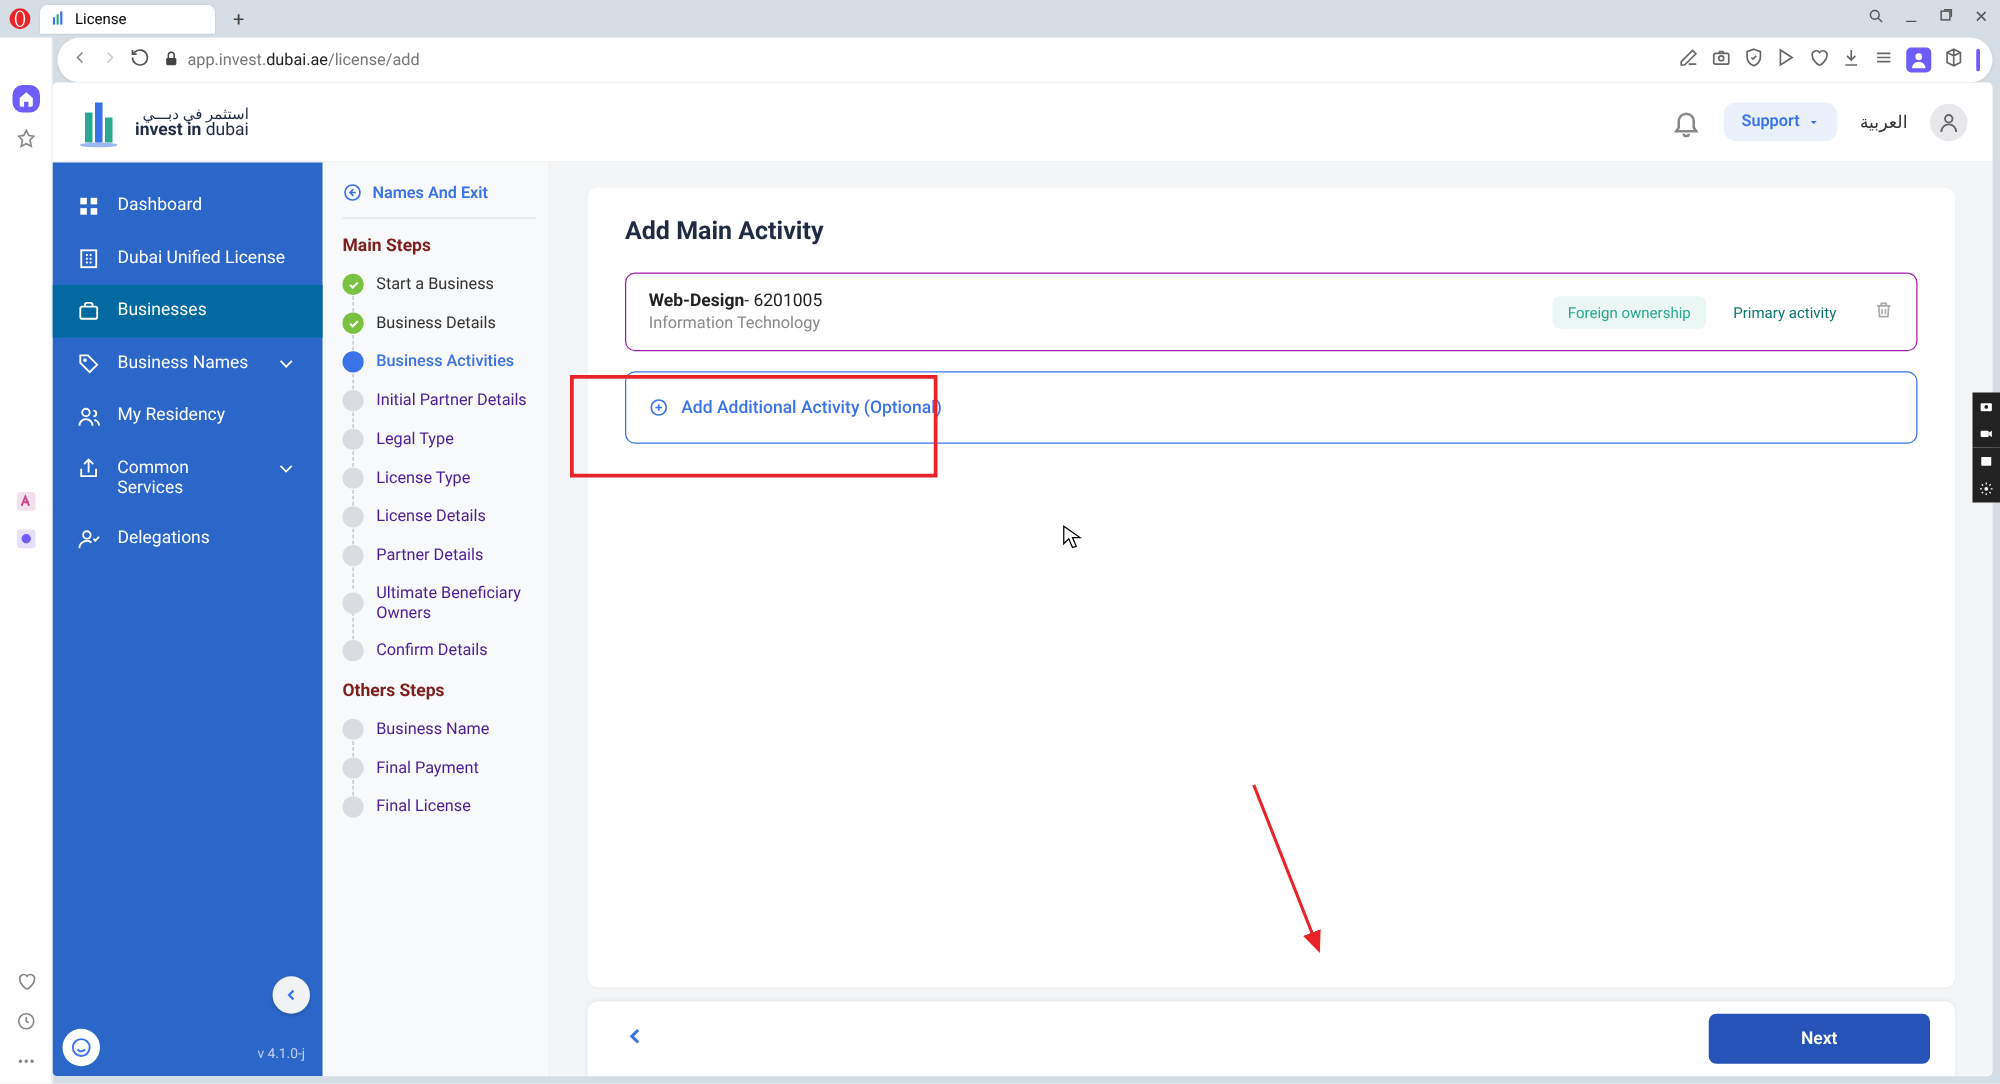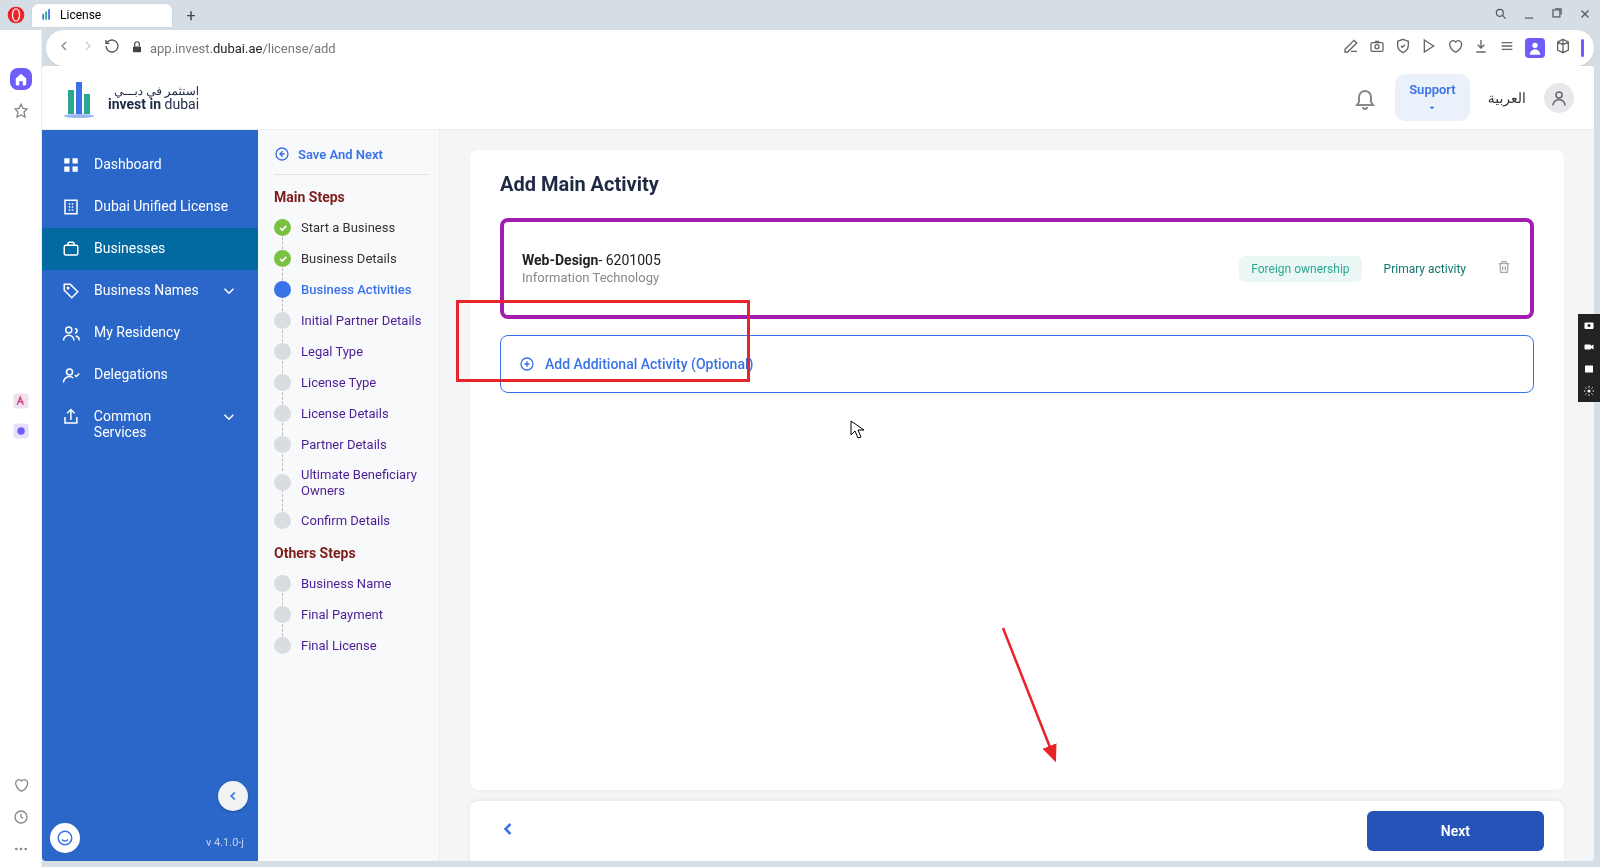--- a/index.html
+++ b/index.html
@@ -33,21 +33,21 @@
 .rail-bottom { position: absolute; bottom: 8px; display: flex; flex-direction: column; gap: 10px; align-items: center; }
 
 
 .app { position: absolute; left: 42px; top: 66px; right: 6px; bottom: 6px; background: #f8f9fa; border-radius: 4px; overflow: hidden; display: flex; flex-direction: column; }
 .app-header { height: 64px; background: #fff; display: flex; align-items: center; padding: 0 20px; border-bottom: 1px solid #eee; }
 .logo-wrap { display: flex; align-items: center; gap: 10px; }
 .logo-text { font-size: 14px; color: #1f2a45; line-height: 1; }
 .logo-text .bold { font-weight: 700; }
 .header-right { margin-left: auto; display: flex; align-items: center; gap: 18px; }
 .bell-btn { width: 24px; height: 24px; color: #888; cursor: pointer; }
-.support-btn { background: #eaf1fb; color: #3a72e8; border-radius: 10px; padding: 8px 14px; font-size: 13px; font-weight: 600; display: flex; align-items: center; gap: 6px; cursor: pointer; flex-direction: column; }
+.support-btn { background: #eaf1fb; color: #3a72e8; border-radius: 10px; padding: 8px 14px; font-size: 13px; font-weight: 600; display: flex; align-items: center; gap: 6px; cursor: pointer; }
 .lang-btn { font-size: 14px; color: #333; cursor: pointer; }
 .avatar-btn { width: 30px; height: 30px; border-radius: 50%; background: #e8e8ec; display: flex; align-items: center; justify-content: center; color: #666; cursor: pointer; }
 
 .app-body { flex: 1; display: flex; position: relative; }
 .sidebar { width: 216px; background: #2b66c9; color: #fff; display: flex; flex-direction: column; padding-top: 14px; position: relative; }
 .sidebar-item { display: flex; gap: 14px; padding: 12px 20px; font-size: 14px; cursor: pointer; }
 .sidebar-item svg { width: 18px; height: 18px; }
 .sidebar-item.active { background: #0369a1; }
 .sidebar-item .chev { margin-left: auto; }
 .sidebar-collapse { position: absolute; right: 10px; bottom: 50px; width: 30px; height: 30px; border-radius: 50%; background: #f0f2f3; color: #3a72e8; display: flex; align-items: center; justify-content: center; cursor: pointer; box-shadow: 0 1px 3px rgba(0,0,0,0.2); }
@@ -63,21 +63,21 @@
 .step-dot { width: 17px; height: 17px; border-radius: 50%; background: #d9dce0; z-index: 1; flex-shrink: 0; display: flex; align-items: center; justify-content: center; }
 .step-dot.done { background: #7ac142; }
 .step-dot.current { background: #3a72e8; }
 .step-label { font-size: 13px; color: #4c1d95; line-height: 1.2; }
 .step-item.done .step-label { color: #333; }
 .step-item.current .step-label { color: #3a72e8; font-weight: 500; }
 
 .main { flex: 1; background: #f3f5f7; padding: 20px 30px; position: relative; overflow: hidden; }
 .card { background: #fff; border-radius: 8px; padding: 22px 30px; min-height: 640px; position: relative; box-shadow: 0 1px 2px rgba(0,0,0,0.04); }
 .page-title { font-size: 20px; font-weight: 700; color: #1f2a45; margin-bottom: 22px; }
-.activity-row { border: 4px solid #a21caf; border-radius: 8px; padding: 30px 18px; display: flex; align-items: center; }
+.activity-row { border: 1px solid #a21caf; border-radius: 8px; padding: 14px 18px; display: flex; align-items: center; }
 .act-left { flex: 1; }
 .act-name { font-size: 14px; color: #222; }
 .act-name .bold { font-weight: 700; }
 .act-cat { font-size: 13px; color: #888; margin-top: 2px; }
 .tag { font-size: 12px; padding: 6px 12px; border-radius: 6px; margin-right: 10px; }
 .tag.teal { background: #eaf7f4; color: #2aa891; }
 .tag.blue { color: #0f766e; font-weight: 400; }
 .trash-btn { color: #aaa; cursor: pointer; margin-left: 8px; }
 
 .add-activity { border: 1px solid #3a72e8; border-radius: 8px; padding: 20px 18px; margin-top: 16px; color: #3a72e8; font-size: 14px; font-weight: 500; display: flex; align-items: center; gap: 10px; cursor: pointer; }
@@ -310,33 +310,33 @@
       </div>
       <div class="sidebar-item">
         <svg viewBox="0 0 24 24" fill="none" stroke="#fff" stroke-width="2">
             <circle cx="9" cy="8" r="4"></circle>
             <path d="M2 22a7 7 0 0 1 14 0M17 6a3 3 0 1 1 0 6M23 22a6 6 0 0 0-5-6"></path>
           </svg>
         <span>My Residency</span>
       </div>
       <div class="sidebar-item">
         <svg viewBox="0 0 24 24" fill="none" stroke="#fff" stroke-width="2">
-            <circle cx="10" cy="8" r="4"></circle>
-            <path d="M2 22a8 8 0 0 1 13-6M17 12l2 2 4-4"></path>
-          </svg>
-        <span>Delegations</span>
-      </div>
-      <div class="sidebar-item">
-        <svg viewBox="0 0 24 24" fill="none" stroke="#fff" stroke-width="2">
             <path d="M4 12v8h16v-8M12 2v14M7 7l5-5 5 5"></path>
           </svg>
         <span>Common Services</span>
         <svg class="chev" width="14" height="14" viewBox="0 0 24 24" fill="none" stroke="#fff" stroke-width="2">
             <path d="M6 9l6 6 6-6"></path>
           </svg>
+      </div>
+      <div class="sidebar-item">
+        <svg viewBox="0 0 24 24" fill="none" stroke="#fff" stroke-width="2">
+            <circle cx="10" cy="8" r="4"></circle>
+            <path d="M2 22a8 8 0 0 1 13-6M17 12l2 2 4-4"></path>
+          </svg>
+        <span>Delegations</span>
       </div>
       <div class="sidebar-collapse">
           <svg width="14" height="14" viewBox="0 0 24 24" fill="none" stroke="#3a72e8" stroke-width="3">
             <path d="M15 6l-6 6 6 6"></path>
           </svg>
         </div>
       <div class="version">v 4.1.0-j</div>
       <div class="chat-bubble">
           <svg width="18" height="18" viewBox="0 0 24 24" fill="none" stroke="#3a72e8" stroke-width="2">
             <circle cx="12" cy="12" r="9"></circle>
@@ -344,21 +344,21 @@
           </svg>
         </div>
     </div>
 
     <div class="steps-panel">
       <div class="save-exit">
         <svg width="16" height="16" viewBox="0 0 24 24" fill="none" stroke="#3a72e8" stroke-width="2">
             <circle cx="12" cy="12" r="9"></circle>
             <path d="M13 8l-4 4 4 4M9 12h7"></path>
           </svg>
-        <span>Save And Next</span>
+        <span>Names And Exit</span>
       </div>
       <div class="steps-heading">Main Steps</div>
       <div id="main-steps">
           <div class="step-item done">
             <div class="step-dot done">
               <svg width="10" height="10" viewBox="0 0 24 24" fill="none" stroke="#fff" stroke-width="4">
                 <path d="M5 12l5 5L20 7"></path>
               </svg>
             </div>
             <div class="step-label">Start a Business</div>

